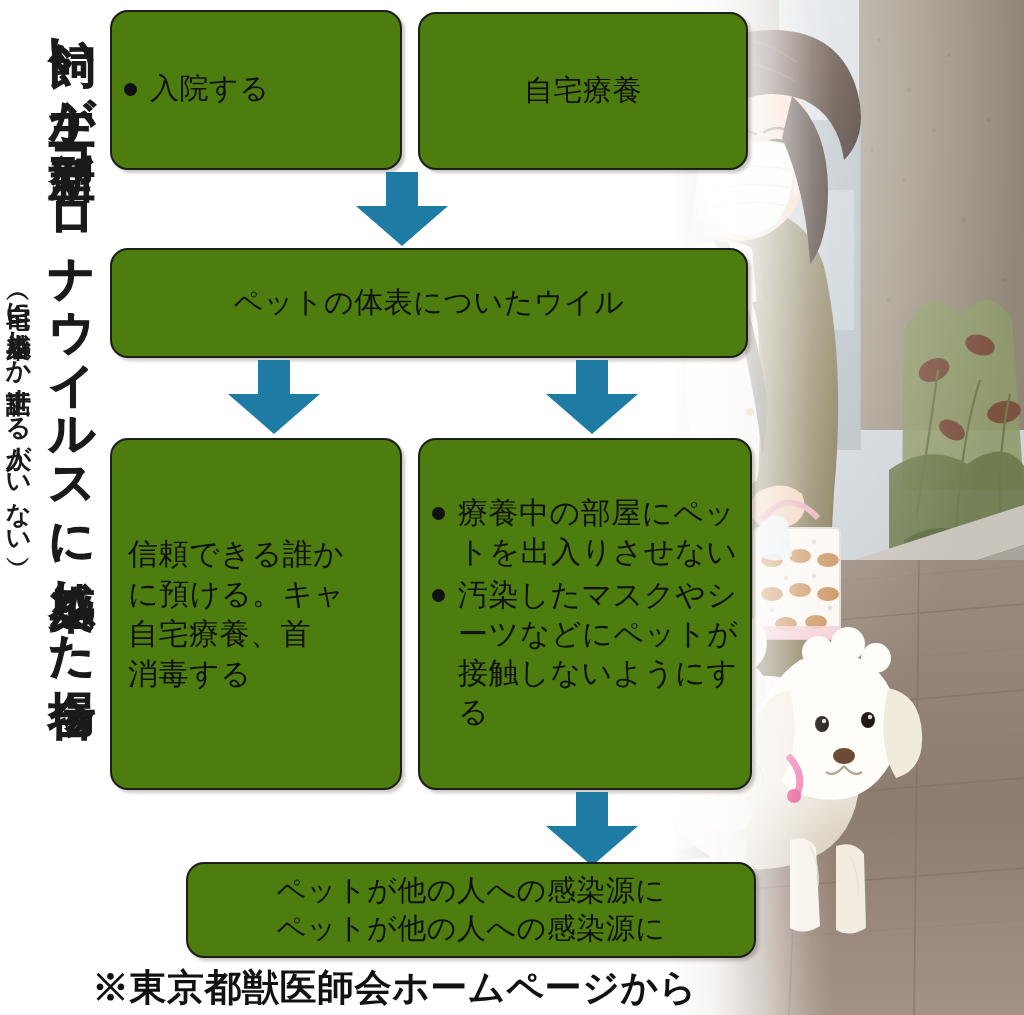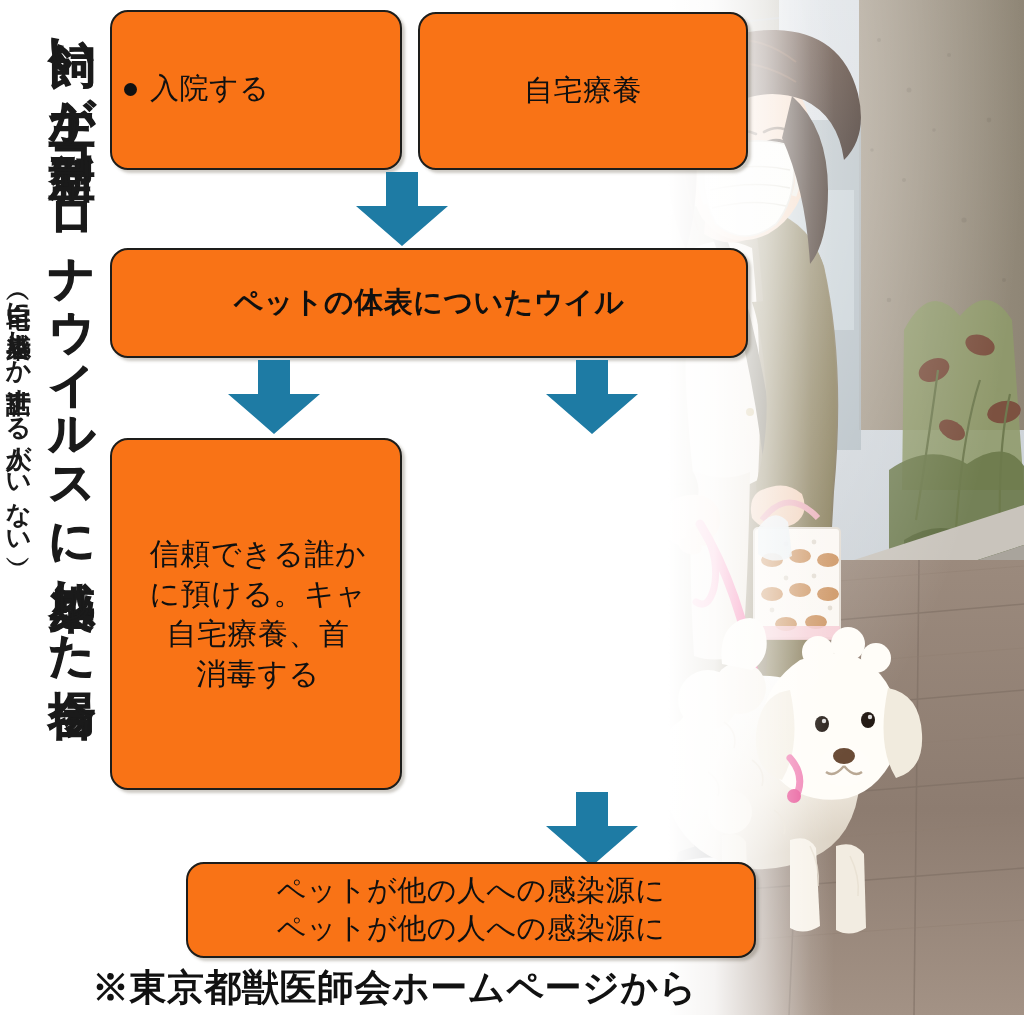--- a/index.html
+++ b/index.html
@@ -41,21 +41,21 @@
   #sub-title{
     left:6px;top:285px;
     font-size:25px;
     font-weight:bold;
     letter-spacing:0px;
   }
 
   
   .box{
     position:absolute;
-    background:#f97316;
+    background:#4d7c0f;
     border:2.5px solid #1d1d1b;
     border-radius:18px;
     box-sizing:border-box;
     box-shadow:3px 3px 3px rgba(90,80,60,.30);
     color:#111;
     display:flex;
     align-items:center;
   }
   .box .inner{width:100%;}
   .box p{margin:0;}
@@ -81,24 +81,24 @@
     left:4px;top:13px;
     width:13px;height:13px;
     background:#111;
     border-radius:50%;
   }
 
   
   #box-hospital   {left:110px; top:10px;  width:292px; height:160px;}
   #box-hospital .inner{padding:6px 6px 6px 8px;}
   #box-homecare   {left:418px; top:12px;  width:330px; height:158px;}
-  #box-shampoo    {left:110px; top:248px; width:638px; height:110px;font-weight:bold;}
+  #box-shampoo    {left:110px; top:248px; width:638px; height:110px;}
   #box-shampoo .inner{padding:0 16px;}
   #box-entrust    {left:110px; top:438px; width:292px; height:352px;}
-  #box-entrust .inner{padding:8px 12px 8px 16px;text-align:center;}
+  #box-entrust .inner{padding:8px 12px 8px 16px;}
   #box-isolate    {left:418px; top:438px; width:334px; height:352px;}
   #box-isolate .inner{padding:6px 8px 6px 8px;}
   #box-indoor     {left:186px; top:862px; width:570px; height:96px;justify-content:flex-end;}
   #box-indoor .inner{padding:0 14px;}
 
   #box-entrust .btxt{font-size:30px;line-height:1.33;}
   #box-isolate ul.bul li{font-size:30px;line-height:1.30;margin-bottom:4px;}
   #box-isolate ul.bul li::before{top:14px;}
 
   
@@ -453,20 +453,28 @@
 
   <div class="box" id="box-entrust">
     <div class="inner">
       <p class="btxt">信頼できる誰か</p>
       <p class="btxt">に預ける。キャ</p>
       <p class="btxt">自宅療養、首</p>
       <p class="btxt">消毒する</p>
     </div>
   </div>
 
+  <div class="box" id="box-isolate">
+    <div class="inner">
+      <ul class="bul">
+        <li>療養中の部屋にペットを出入りさせない</li>
+        <li>汚染したマスクやシーツなどにペットが接触しないようにする</li>
+      </ul>
+    </div>
+  </div>
 
   <div class="arrow" id="arrow-isolate-bottom">
     <svg width="104" height="74" viewBox="0 0 104 74" aria-hidden="true">
       <polygon points="36,0 68,0 68,34 98,34 52,74 6,34 36,34" fill="#1e7ba4"></polygon>
     </svg>
   </div>
 
   <div class="box" id="box-indoor">
     <div class="inner">
       <p class="btxt centered">ペットが他の人への感染源に</p>

